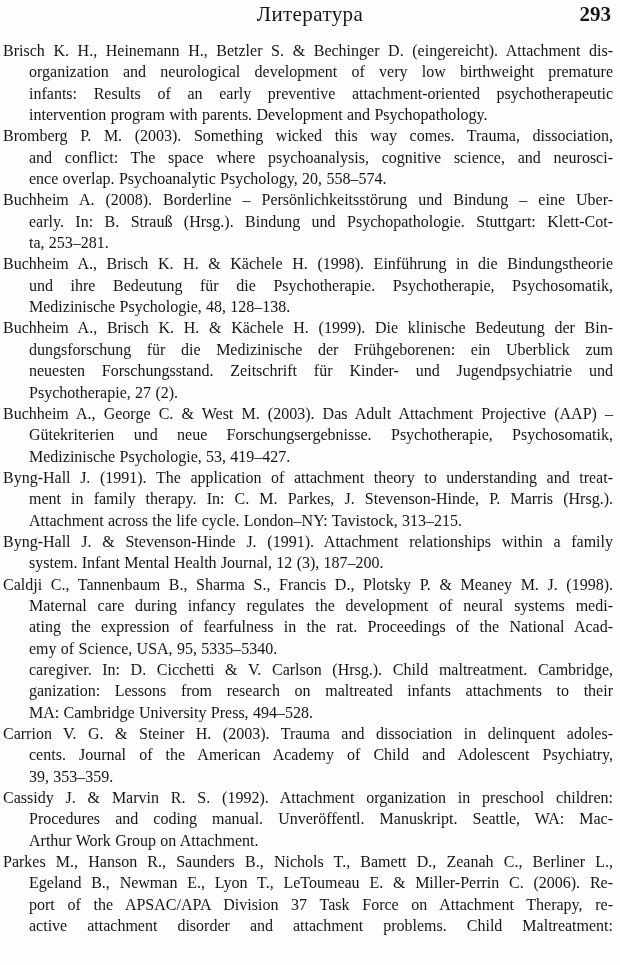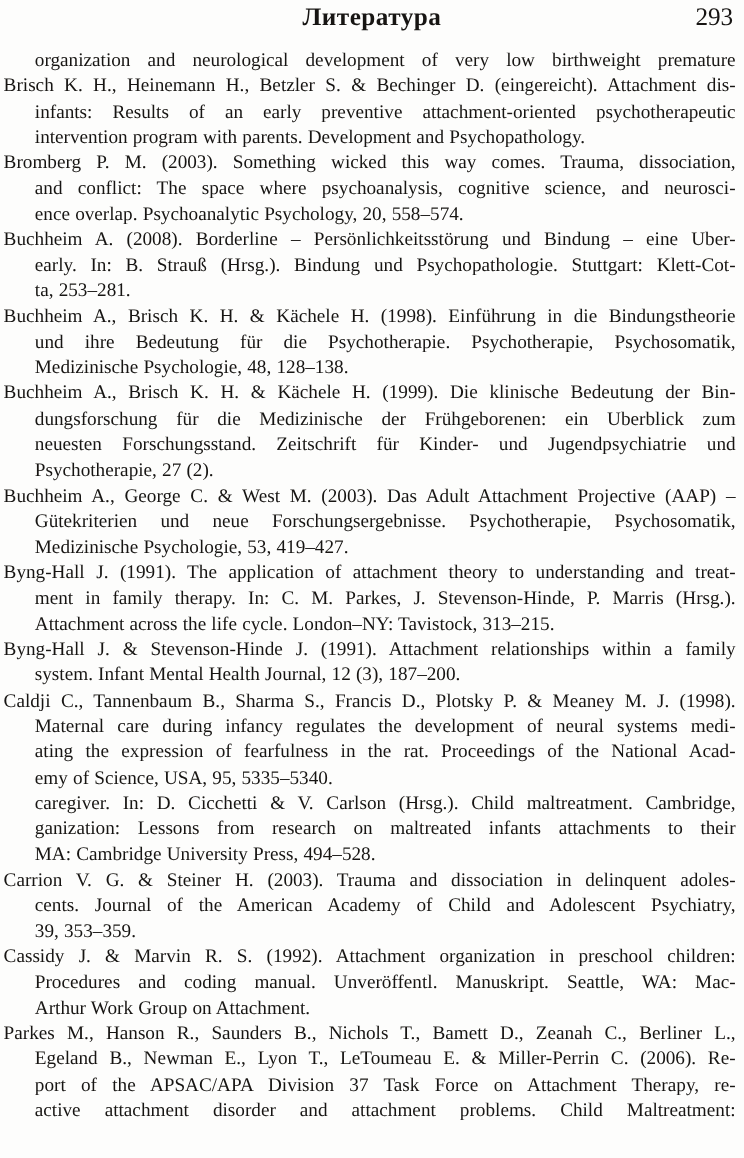--- a/index.html
+++ b/index.html
@@ -21,31 +21,31 @@
   .running-head {
     position: relative;
     height: 40px;
     padding-top: 2px;
     box-sizing: border-box;
   }
   .running-head .title {
     margin: 0;
     font-size: 21px;
     line-height: 24px;
-    font-weight: 700;
+    font-weight: 400;
     text-align: center;
     letter-spacing: 0.4px;
   }
   .running-head .pagenum {
     position: absolute;
     top: 2px;
     right: 9px;
     font-size: 21px;
     line-height: 24px;
-    font-weight: 400;
+    font-weight: 700;
   }
   .refs {
     padding: 0 7px 0 3px;
     font-size: 16px;
     line-height: 21.35px;
   }
   .ref-entry {
     margin: 0;
   }
   .ref-line {
@@ -63,22 +63,22 @@
 </head>
 <body>
 
 <div class="page">
   <div class="running-head">
     <h1 class="title">Литература</h1>
     <div class="pagenum">293</div>
   </div>
   <div class="refs">
       <div class="ref-entry">
+        <div class="ref-line">Brisch K. H., Heinemann H., Betzler S. &amp; Bechinger D. (eingereicht). Attachment dis-</div>
         <div class="ref-line cont">organization and neurological development of very low birthweight premature</div>
-        <div class="ref-line">Brisch K. H., Heinemann H., Betzler S. &amp; Bechinger D. (eingereicht). Attachment dis-</div>
         <div class="ref-line cont">infants: Results of an early preventive attachment-oriented psychotherapeutic</div>
         <div class="ref-line cont endline">intervention program with parents. Development and Psychopathology.</div>
       </div>
       <div class="ref-entry">
         <div class="ref-line">Bromberg P. M. (2003). Something wicked this way comes. Trauma, dissociation,</div>
         <div class="ref-line cont">and conflict: The space where psychoanalysis, cognitive science, and neurosci-</div>
         <div class="ref-line cont endline">ence overlap. Psychoanalytic Psychology, 20, 558–574.</div>
       </div>
       <div class="ref-entry">
         <div class="ref-line">Buchheim A. (2008). Borderline – Persönlichkeitsstörung und Bindung – eine Uber-</div>

